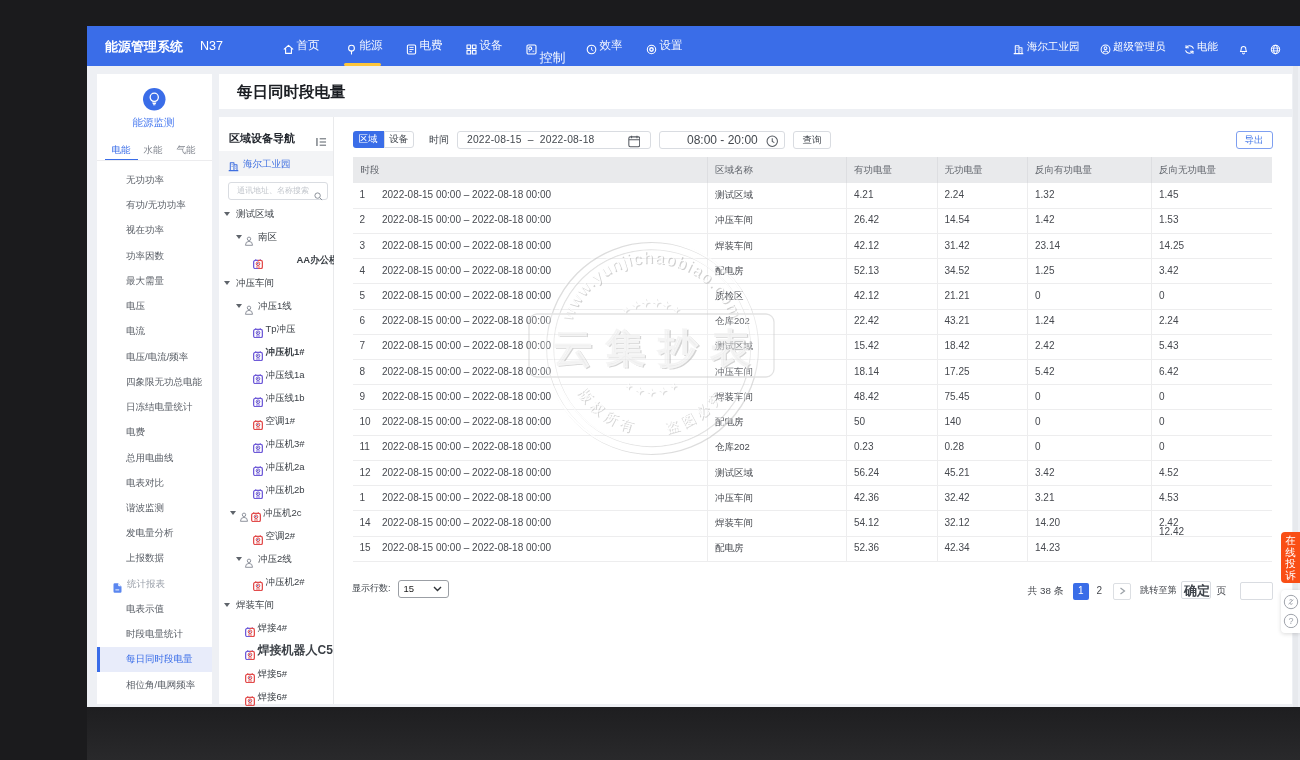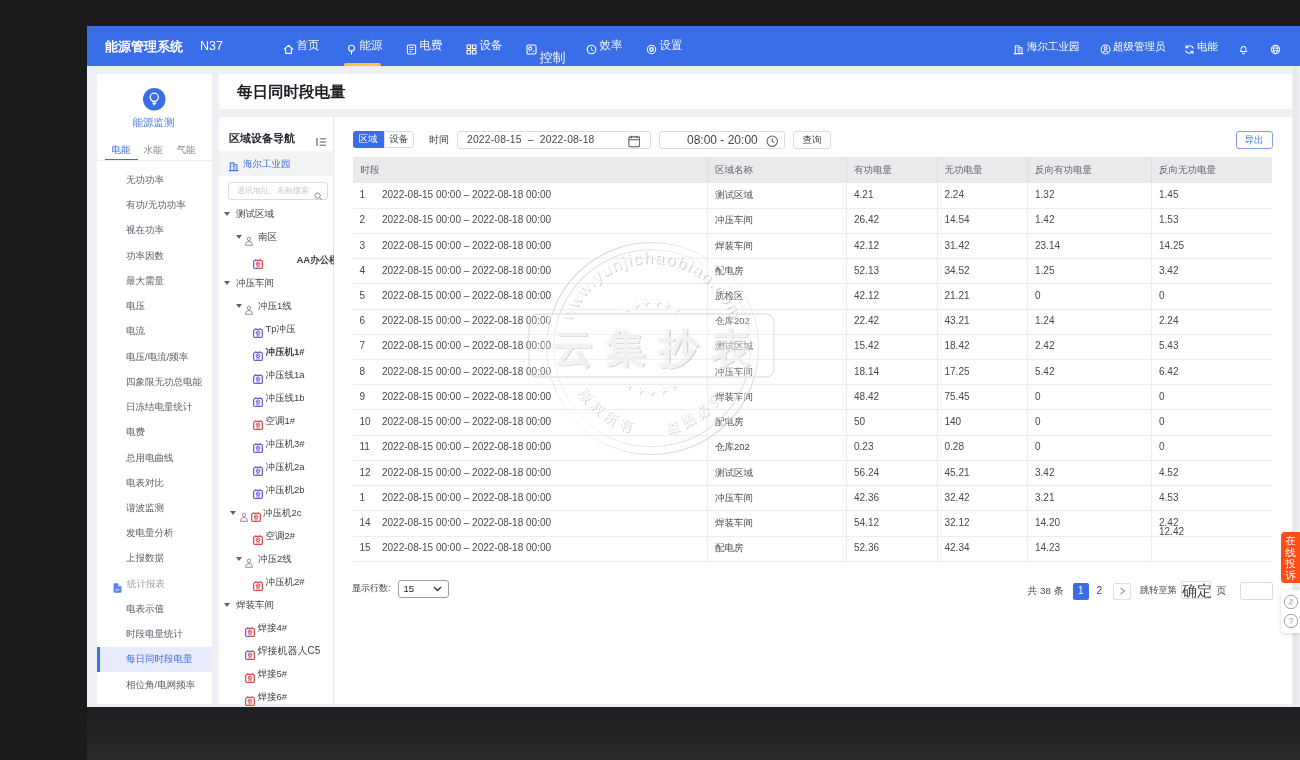--- a/index.html
+++ b/index.html
@@ -353,21 +353,21 @@
           <stop offset="45%" stop-color="#6f5bd8"></stop>
           <stop offset="55%" stop-color="#e24c4c"></stop>
         </linearGradient>
       </defs>
       <path d="M3 1.5 V0.4 M8 1.5 V0.4" stroke="#6f5bd8" stroke-width="1.2"></path>
       <rect x="0.7" y="1.5" width="9.6" height="9.1" rx="1.8" stroke="url(#g245651)" stroke-width="1.4" fill="none"></rect>
       <circle cx="5.5" cy="5.2" r="2" stroke="#e24c4c" stroke-width="1.1" fill="none"></circle>
       <circle cx="5.3" cy="5.3" r="0.8" fill="#4a3fa0"></circle>
       <path d="M3.2 8.8 H7.8" stroke="#e24c4c" stroke-width="1"></path>
     </svg></div>
-<div class="a txt" style="left:257.5px;top:651px;font-size:10px;color:#3c4147;font-weight:400;line-height:13.5px;transform:translateY(-50%);">焊接机器人C5</div>
+<div class="a txt" style="left:257.5px;top:651px;font-size:12px;color:#3c4147;font-weight:700;line-height:13.5px;transform:translateY(-50%);">焊接机器人C5</div>
 <div class="a" style="left:245px;top:669px;"><svg width="10" height="10" viewBox="0 0 11 11">
       <defs>
         <linearGradient id="g245674" x1="0" x2="1" y1="0" y2="0">
           <stop offset="45%" stop-color="#e24c4c"></stop>
           <stop offset="55%" stop-color="#e24c4c"></stop>
         </linearGradient>
       </defs>
       <path d="M3 1.5 V0.4 M8 1.5 V0.4" stroke="#e24c4c" stroke-width="1.2"></path>
       <rect x="0.7" y="1.5" width="9.6" height="9.1" rx="1.8" stroke="url(#g245674)" stroke-width="1.4" fill="none"></rect>
       <circle cx="5.5" cy="5.2" r="2" stroke="#e24c4c" stroke-width="1.1" fill="none"></circle>
@@ -559,21 +559,21 @@
 <div class="a txt" style="left:1080.7px;top:591px;font-size:10px;color:#fff;font-weight:400;line-height:14px;transform:translate(-50%,-50%);">1</div>
 <div class="a txt" style="left:1099.3px;top:591px;font-size:10px;color:#46494f;font-weight:400;line-height:14px;transform:translate(-50%,-50%);">2</div>
 <div class="a" style="left:1113px;top:582.5px;width:18px;height:17.5px;background:#fff;border:1px solid #dcdfe3;border-radius:2px;"></div>
 <svg class="a" style="left:1119px;top:587px;" width="7" height="8" viewBox="0 0 7 8">
     <path d="M1.5 1 L5.5 4 L1.5 7" stroke="#9aa0a6" stroke-width="1.2" fill="none"></path>
   </svg>
 <div class="a txt" style="left:1140px;top:591px;font-size:9.2px;color:#46494f;font-weight:400;line-height:13.2px;transform:translateY(-50%);">跳转至第</div>
 <div class="a" style="left:1181px;top:581px;width:29.5px;height:18px;background:#fff;border:1px solid #d9dce1;border-radius:2px;"></div>
 <div class="a txt" style="left:1216.5px;top:591px;font-size:9.8px;color:#46494f;font-weight:400;line-height:13.8px;transform:translateY(-50%);">页</div>
 <div class="a" style="left:1240px;top:581.5px;width:32.5px;height:18px;background:#fff;border:1px solid #d9dce1;border-radius:2px;"></div>
-<div class="a txt" style="left:1197px;top:591px;font-size:15px;color:#3f444b;font-weight:400;line-height:13.5px;transform:translate(-50%,-50%);">确定</div>
+<div class="a txt" style="left:1197px;top:591px;font-size:13px;color:#3f444b;font-weight:700;line-height:13.5px;transform:translate(-50%,-50%);">确定</div>
 <svg class="a" style="left:520px;top:228px;z-index:5;" width="265" height="240" viewBox="0 0 265 240">
 <g opacity="0.55">
 <circle cx="132" cy="120" r="106" stroke="#c2c2c2" stroke-width="2.2" fill="none"></circle>
 <circle cx="131" cy="119" r="106" stroke="#ffffff" stroke-width="2.2" fill="none"></circle>
 <circle cx="132" cy="120" r="98.5" stroke="#cccccc" stroke-width="1.4" fill="none"></circle>
 <circle cx="131" cy="119" r="98.5" stroke="#ffffff" stroke-width="1.4" fill="none"></circle>
 <defs>
         <path id="arcT" d="M131,119 m-84,0 a84,84 0 0 1 168,0"></path>
         <path id="arcB" d="M131,119 m-86.5,0 a86.5,86.5 0 0 0 173,0"></path>
       </defs>

